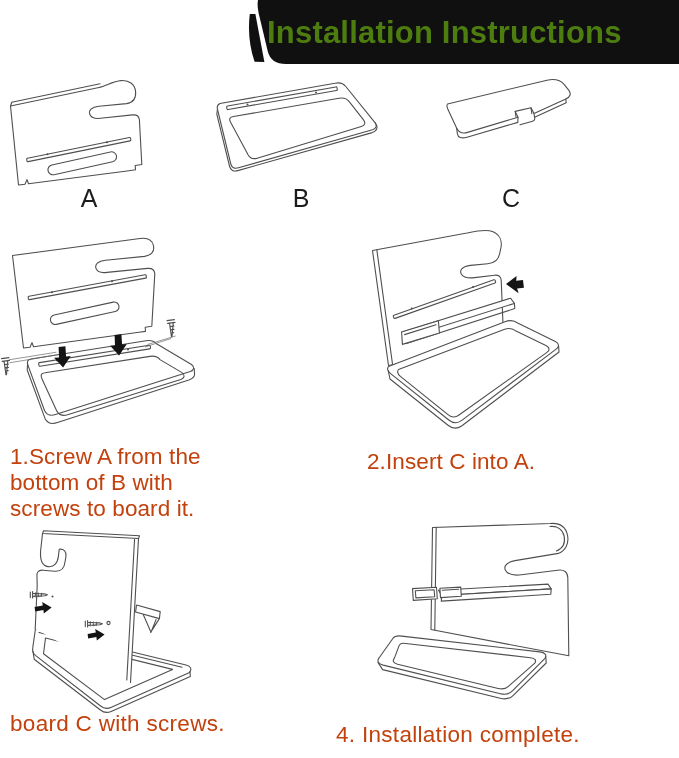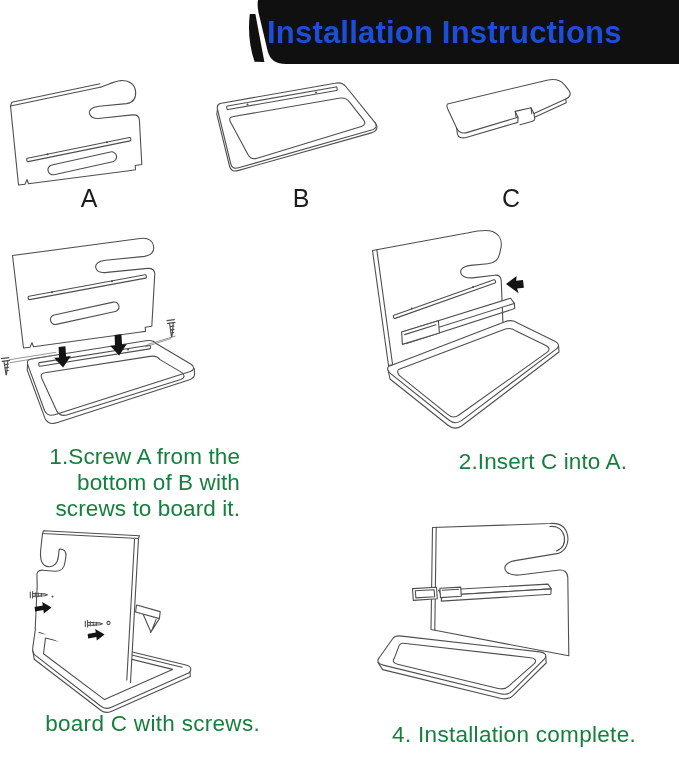--- a/index.html
+++ b/index.html
@@ -3,25 +3,25 @@
 <meta charset="utf-8">
 <style>
   html,body{margin:0;padding:0;background:#ffffff;}
   .sheet{position:relative;width:679px;height:758px;background:#ffffff;overflow:hidden;
          font-family:"Liberation Sans",sans-serif;}
   .abs{position:absolute;}
   
   .banner{left:240px;top:0;width:439px;height:64px;}
   .banner svg{position:absolute;left:0;top:0;}
   .banner-title{position:absolute;left:27px;top:0;width:412px;height:64px;line-height:66px;
-    color:#1d4ed8;font-size:31px;font-weight:bold;letter-spacing:.2px;white-space:nowrap;}
+    color:#4d7c0f;font-size:31px;font-weight:bold;letter-spacing:.2px;white-space:nowrap;}
   
   .part-label{width:32px;text-align:center;font-size:25px;color:#1c1c1c;}
   
-  .caption{color:#15803d;font-size:22.5px;line-height:26px;letter-spacing:.1px;text-align:right;}
+  .caption{color:#c2410c;font-size:22.5px;line-height:26px;letter-spacing:.1px;}
   .caption span{display:block;}
   .caption.geo{line-height:27px;letter-spacing:.3px;}
   
   svg .ln{fill:none;stroke:#4f4f4f;stroke-width:1.1;stroke-linejoin:round;stroke-linecap:round;}
   svg .thin{fill:none;stroke:#6a6a6a;stroke-width:.7;}
   svg .fw{fill:#ffffff;stroke:#4f4f4f;stroke-width:1.1;stroke-linejoin:round;}
   svg .fill{fill:#ffffff;stroke:none;}
   svg .dot{fill:#4f4f4f;stroke:none;}
   svg .blk{fill:#141414;stroke:none;}
 </style>

